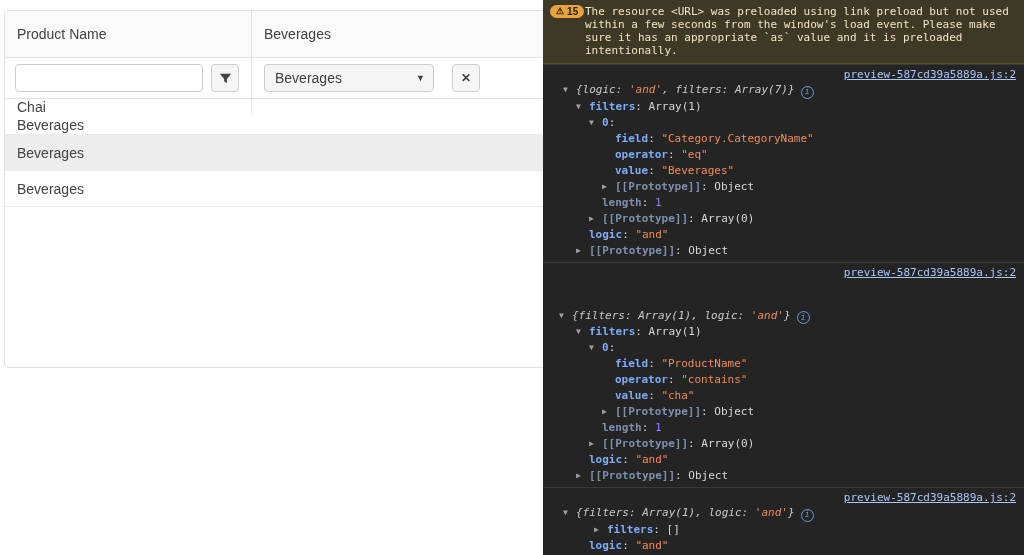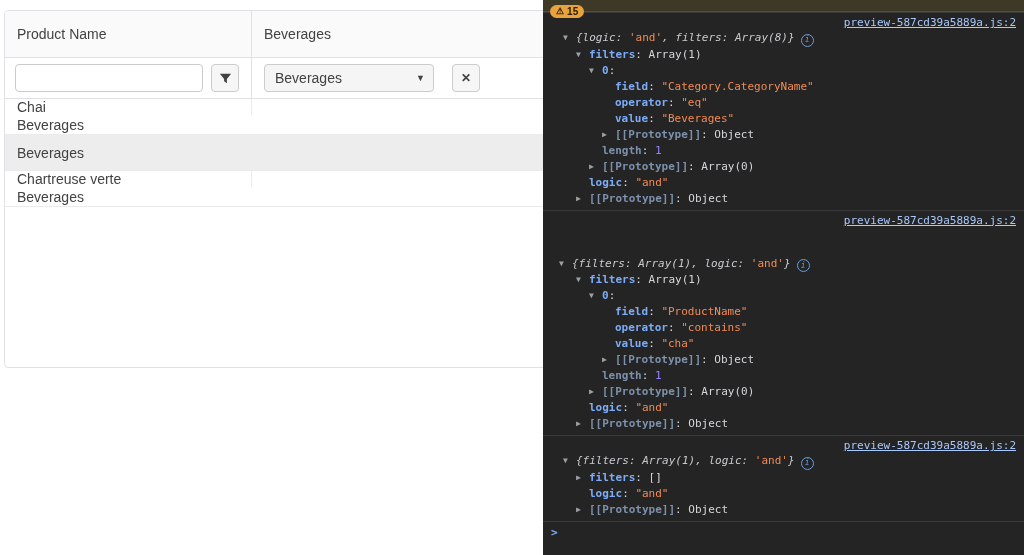--- a/index.html
+++ b/index.html
@@ -52,21 +52,21 @@
   .srclink{color:#A8C7FA;text-decoration:underline;cursor:pointer;}
   .crow{line-height:16px;white-space:pre;}
   .arrow{display:inline-block;width:13px;font-size:8px;color:#9AA0A6;vertical-align:1px;}
   .p-key{color:#7CACF8;font-weight:600;}
   .p-dim{color:#7D90AC;font-weight:600;margin-top:44px;}
   .p-str{color:#F28B54;}
   .p-num{color:#9980FF;}
   .p-plain{color:#D5D7DB;}
   .p-val{color:#D5D7DB;}
   .p-prev{color:#C9CACE;font-style:italic;}
-  .p-prevs{color:#F28B54;}
+  .p-prevs{color:#F28B54;font-style:italic;}
   .info-icon{display:inline-flex;width:11px;height:11px;border:1px solid #6F9BD8;border-radius:50%;
              color:#6F9BD8;font-size:8px;align-items:center;justify-content:center;margin-left:6px;
              vertical-align:-1px;font-style:italic;}
   .cprompt{border-top:1px solid #3A3A3A;padding:4px 8px 0;height:20px;}
   .chev{color:#7CACF8;font-weight:bold;}
 </style>
 </head>
 <body>
 
 <div class="page">
@@ -102,42 +102,42 @@
     <div class="gcontent">
       <div id="grid-rows">
           <div class="grow">
             <div class="gcell c1">Chai</div>
             <div class="gcell c2">Beverages</div>
           </div>
           <div class="grow hl">
             <div class="gcell c2">Beverages</div>
           </div>
           <div class="grow">
-            <div class="gcell c1">Chartreuse verte</div>
             <div class="gcell c2">Beverages</div>
           </div>
         </div>
       <div class="gscroll">
         <span class="sarrow">▲</span>
         <span class="sarrow">▼</span>
       </div>
     </div>
   </div>
 
   <div class="console">
     <div class="cwarn">
       <span class="wbadge">
         <span class="wtri">⚠</span>
         <span>15</span>
       </span>
+      <span>The resource &lt;URL&gt; was preloaded using link preload but not used within a few seconds from the window's load event. Please make sure it has an appropriate `as` value and it is preloaded intentionally.</span>
     </div>
     <div id="console-entries">
         <div class="centry">
           <div class="csrc"><a class="srclink">preview-587cd39a5889a.js:2</a></div>
-          <div class="crow" style="padding-left: 20px;"><span class="arrow">▼</span><span class="p-prev">{logic: </span><span class="p-prevs">'and'</span><span class="p-prev">, filters: Array(8)}</span><span class="info-icon">i</span></div>
+          <div class="crow" style="padding-left: 20px;"><span class="arrow">▼</span><span class="p-prev">{logic: </span><span class="p-prevs">'and'</span><span class="p-prev">, filters: Array(7)}</span><span class="info-icon">i</span></div>
           <div class="crow" style="padding-left: 33px;"><span class="arrow">▼</span><span class="p-key">filters</span><span class="p-plain">: </span><span class="p-val">Array(1)</span></div>
           <div class="crow" style="padding-left: 46px;"><span class="arrow">▼</span><span class="p-key">0</span><span class="p-plain">:</span></div>
           <div class="crow" style="padding-left: 59px;"><span class="arrow"></span><span class="p-key">field</span><span class="p-plain">: </span><span class="p-str">"Category.CategoryName"</span></div>
           <div class="crow" style="padding-left: 59px;"><span class="arrow"></span><span class="p-key">operator</span><span class="p-plain">: </span><span class="p-str">"eq"</span></div>
           <div class="crow" style="padding-left: 59px;"><span class="arrow"></span><span class="p-key">value</span><span class="p-plain">: </span><span class="p-str">"Beverages"</span></div>
           <div class="crow" style="padding-left: 59px;"><span class="arrow">▶</span><span class="p-dim">[[Prototype]]</span><span class="p-plain">: </span><span class="p-val">Object</span></div>
           <div class="crow" style="padding-left: 46px;"><span class="arrow"></span><span class="p-dim">length</span><span class="p-plain">: </span><span class="p-num">1</span></div>
           <div class="crow" style="padding-left: 46px;"><span class="arrow">▶</span><span class="p-dim">[[Prototype]]</span><span class="p-plain">: </span><span class="p-val">Array(0)</span></div>
           <div class="crow" style="padding-left: 33px;"><span class="arrow"></span><span class="p-key">logic</span><span class="p-plain">: </span><span class="p-str">"and"</span></div>
           <div class="crow" style="padding-left: 33px;"><span class="arrow">▶</span><span class="p-dim">[[Prototype]]</span><span class="p-plain">: </span><span class="p-val">Object</span></div>
@@ -152,21 +152,21 @@
           <div class="crow" style="padding-left: 59px;"><span class="arrow"></span><span class="p-key">value</span><span class="p-plain">: </span><span class="p-str">"cha"</span></div>
           <div class="crow" style="padding-left: 59px;"><span class="arrow">▶</span><span class="p-dim">[[Prototype]]</span><span class="p-plain">: </span><span class="p-val">Object</span></div>
           <div class="crow" style="padding-left: 46px;"><span class="arrow"></span><span class="p-dim">length</span><span class="p-plain">: </span><span class="p-num">1</span></div>
           <div class="crow" style="padding-left: 46px;"><span class="arrow">▶</span><span class="p-dim">[[Prototype]]</span><span class="p-plain">: </span><span class="p-val">Array(0)</span></div>
           <div class="crow" style="padding-left: 33px;"><span class="arrow"></span><span class="p-key">logic</span><span class="p-plain">: </span><span class="p-str">"and"</span></div>
           <div class="crow" style="padding-left: 33px;"><span class="arrow">▶</span><span class="p-dim">[[Prototype]]</span><span class="p-plain">: </span><span class="p-val">Object</span></div>
         </div>
         <div class="centry">
           <div class="csrc"><a class="srclink">preview-587cd39a5889a.js:2</a></div>
           <div class="crow" style="padding-left: 20px;"><span class="arrow">▼</span><span class="p-prev">{filters: Array(1), logic: </span><span class="p-prevs">'and'</span><span class="p-prev">}</span><span class="info-icon">i</span></div>
-          <div class="crow" style="padding-left: 33px;"><span class="arrow">▶</span><span class="p-key">filters</span><span class="p-plain">: </span><span class="p-val">[]</span></div>
+          <div class="crow" style="padding-left: 51px;"><span class="arrow">▶</span><span class="p-key">filters</span><span class="p-plain">: </span><span class="p-val">[]</span></div>
           <div class="crow" style="padding-left: 33px;"><span class="arrow"></span><span class="p-key">logic</span><span class="p-plain">: </span><span class="p-str">"and"</span></div>
           <div class="crow" style="padding-left: 33px;"><span class="arrow">▶</span><span class="p-dim">[[Prototype]]</span><span class="p-plain">: </span><span class="p-val">Object</span></div>
         </div>
       </div>
     <div class="cprompt">
       <span class="chev">&gt;</span>
     </div>
   </div>
 
 </div>

